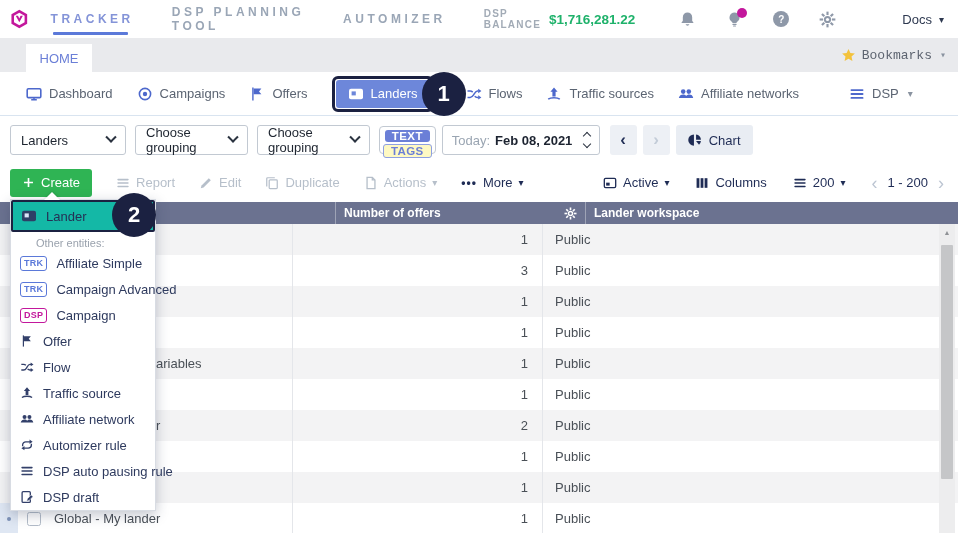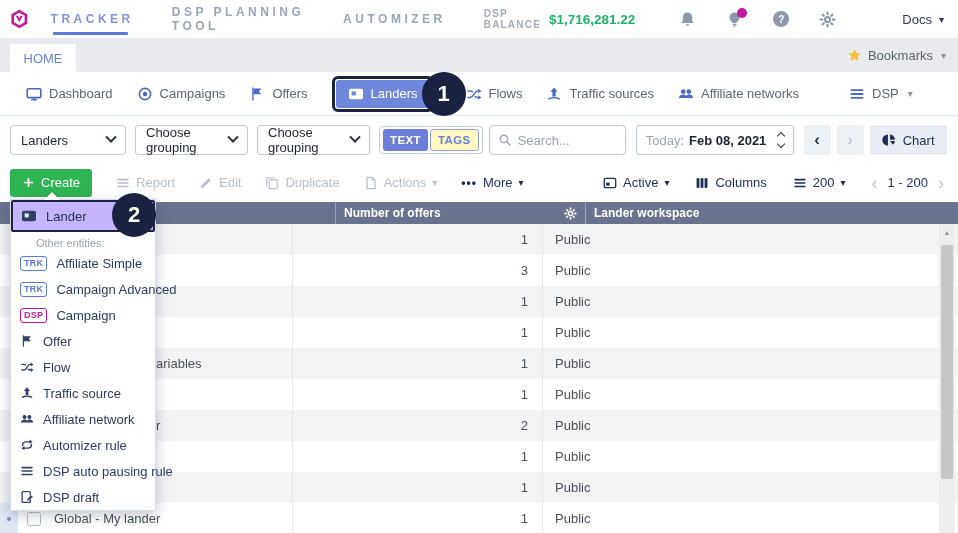--- a/index.html
+++ b/index.html
@@ -30,24 +30,24 @@
   .tb-ic { position:relative; width:17px; height:17px; cursor:pointer; }
   .tb-ic svg { width:100%; height:100%; }
   .bulbdot { position:absolute; top:-3px; right:-4px; width:10px; height:10px; border-radius:50%; background:#c3179c; }
   .helpc { width:16px; height:16px; border-radius:50%; background:#8e98a8; color:#fff;
     display:flex; align-items:center; justify-content:center; font-size:10px; font-weight:bold; cursor:pointer; }
   .docs { display:flex; align-items:center; gap:5px; color:#2e3950; font-size:13px; cursor:pointer; }
 
   
   .tabsrow { position:absolute; top:38px; left:0; right:0; height:34px; background:#e9eaed;
     display:flex; align-items:flex-end; }
-  .home-tab { margin-left:10px; width:66px; height:28px; background:#fff;
+  .home-tab { margin-left:26px; width:66px; height:28px; background:#fff;
     display:flex; align-items:center; justify-content:center; color:#6b7fd7; font-size:13px; cursor:pointer; }
   .bookmarks { margin-left:auto; margin-right:12px; height:34px; display:flex; align-items:center;
-    gap:6px; color:#5d6470; font-size:13px; cursor:pointer; }
+    gap:6px; color:#5d6470; font-size:13px; cursor:pointer;font-family:Liberation Mono, monospace; }
   .star { width:15px; height:15px; color:#f3c23c; }
 
   
   .navrow { position:absolute; top:72px; left:0; right:0; height:44px; background:#fff;
     border-bottom:1px solid #d9e4f0; display:flex; align-items:center; padding-left:26px; }
   .nav-item { display:inline-flex; align-items:center; gap:7px; color:#5b6472; font-size:13px;
     margin-right:24px; cursor:pointer; white-space:nowrap;text-align:right; }
   .nav-item .ic { color:#4d68cc; }
   .annbox { border:3px solid #1b2141; border-radius:6px; padding:1px; margin-right:0; background:#fff; }
   .nav-item.nav-active { background:#6d87da; color:#fff; border-radius:3px; padding:6px 12px; margin-right:0; }
@@ -64,21 +64,21 @@
   .filterrow { position:absolute; top:117px; left:0; right:0; height:46px; background:#fff;
     display:flex; align-items:center; padding:0 8px 0 10px; }
   .sel { height:30px; border:1px solid #c2c9d2; border-radius:3px; display:flex; align-items:center;
     padding:0 10px; color:#1e2530; cursor:pointer; background:#fff; }
   .sel .lbl { flex:1; }
   .chev-b { width:8px; height:8px; border-right:2px solid #2b3340; border-bottom:2px solid #2b3340;
     transform:rotate(45deg) translate(-2px,-2px); margin-left:10px; }
   .sel-entity { width:116px; margin-right:9px; }
   .sel-group { width:113px; margin-right:9px; }
   .toggle { height:28px; border:1px solid #c2c9d2; border-radius:4px; display:flex; align-items:center;
-    padding:3px; gap:2px; margin-left:0; margin-right:6px; }
+    padding:3px; gap:2px; margin-left:0; margin-right:6px;flex-direction:column; }
   .pill { height:22px; border-radius:3px; display:flex; align-items:center; padding:0 7px;
     font-size:11.5px; font-weight:bold; letter-spacing:.4px; cursor:pointer; }
   .pill.on { background:#6b7fd7; color:#fff; }
   .pill.off { background:#fef9c3; color:#6b7fd7; border:1.5px solid #8ea0e2; }
   .searchbox { height:30px; width:137px; border:1px solid #c2c9d2; border-radius:4px;
     display:flex; align-items:center; padding:0 8px; gap:6px; margin-right:10px; color:#9aa5b2; }
   .searchbox input { border:0; outline:0; width:100%; font-size:13px; color:#39404a;
     font-family:inherit; background:transparent; }
   .searchbox input::placeholder { color:#9aa5b2; }
   .datebox { height:30px; width:158px; border:1px solid #c2c9d2; border-radius:3px;
@@ -148,21 +148,21 @@
     font-size:7px; cursor:pointer; }
   .vs-thumb { position:absolute; left:2px; right:2px; top:21px; height:234px; background:#c5c6c8;
     border-radius:1px; cursor:pointer; }
 
   
   .create-menu { position:absolute; top:199px; left:10px; width:146px; background:#fff;
     border:1px solid #d8dce3; box-shadow:0 4px 12px rgba(40,50,80,.28); z-index:20; }
   .menu-arrow { position:absolute; top:-8px; left:33px; width:0; height:0;
     border-left:8px solid transparent; border-right:8px solid transparent; border-bottom:8px solid #fff;
     filter:drop-shadow(0 -1px 1px rgba(0,0,0,.12)); }
-  .menu-primary { height:32px; background:#c4b5fd; border:2px solid #1b2141; border-radius:2px;
+  .menu-primary { height:32px; background:#14b8a6; border:2px solid #1b2141; border-radius:2px;
     display:flex; align-items:center; gap:9px; padding:0 8px; cursor:pointer; }
   .menu-primary .ic { color:#2e3f66; }
   .menu-primary .hole { fill:#dce4f7; }
   .mp-label { color:#253055; font-size:13px; }
   .menu-section { height:18px; display:flex; align-items:center; padding:3px 25px 0;
     font-size:11px; color:#9aa2ad;text-align:right; }
   .menu-item { height:26px; display:flex; align-items:center; gap:9px; padding:0 9px;
     color:#2e3a5e; font-size:13px; cursor:pointer; white-space:nowrap; }
   .menu-item .ic { color:#33406a; }
   .badge { font-size:9px; font-weight:bold; letter-spacing:.3px; border-radius:3px;
@@ -326,29 +326,20 @@
       <span class="chev-b"></span>
     </div>
     <div class="sel sel-group">
       <span class="lbl">Choose grouping</span>
       <span class="chev-b"></span>
     </div>
     <div class="toggle">
       <span class="pill on">TEXT</span>
       <span class="pill off">TAGS</span>
     </div>
-    <div class="searchbox">
-      <span class="ic ic14">
-        <svg viewBox="0 0 16 16">
-            <circle cx="6.8" cy="6.8" r="4.2" fill="none" stroke="currentColor" stroke-width="1.6"></circle>
-            <path d="M10 10l4.2 4.2" stroke="currentColor" stroke-width="1.6"></path>
-          </svg>
-      </span>
-      <input type="text" placeholder="Search..." style="">
-    </div>
     <div class="datebox">
       <span class="date-pre">Today:</span>
       <span class="date-val">Feb 08, 2021</span>
       <span class="stepper">
           <span class="stp up"></span>
           <span class="stp dn"></span>
         </span>
     </div>
     <div class="navbtn">‹</div>
     <div class="navbtn disabled">›</div>

